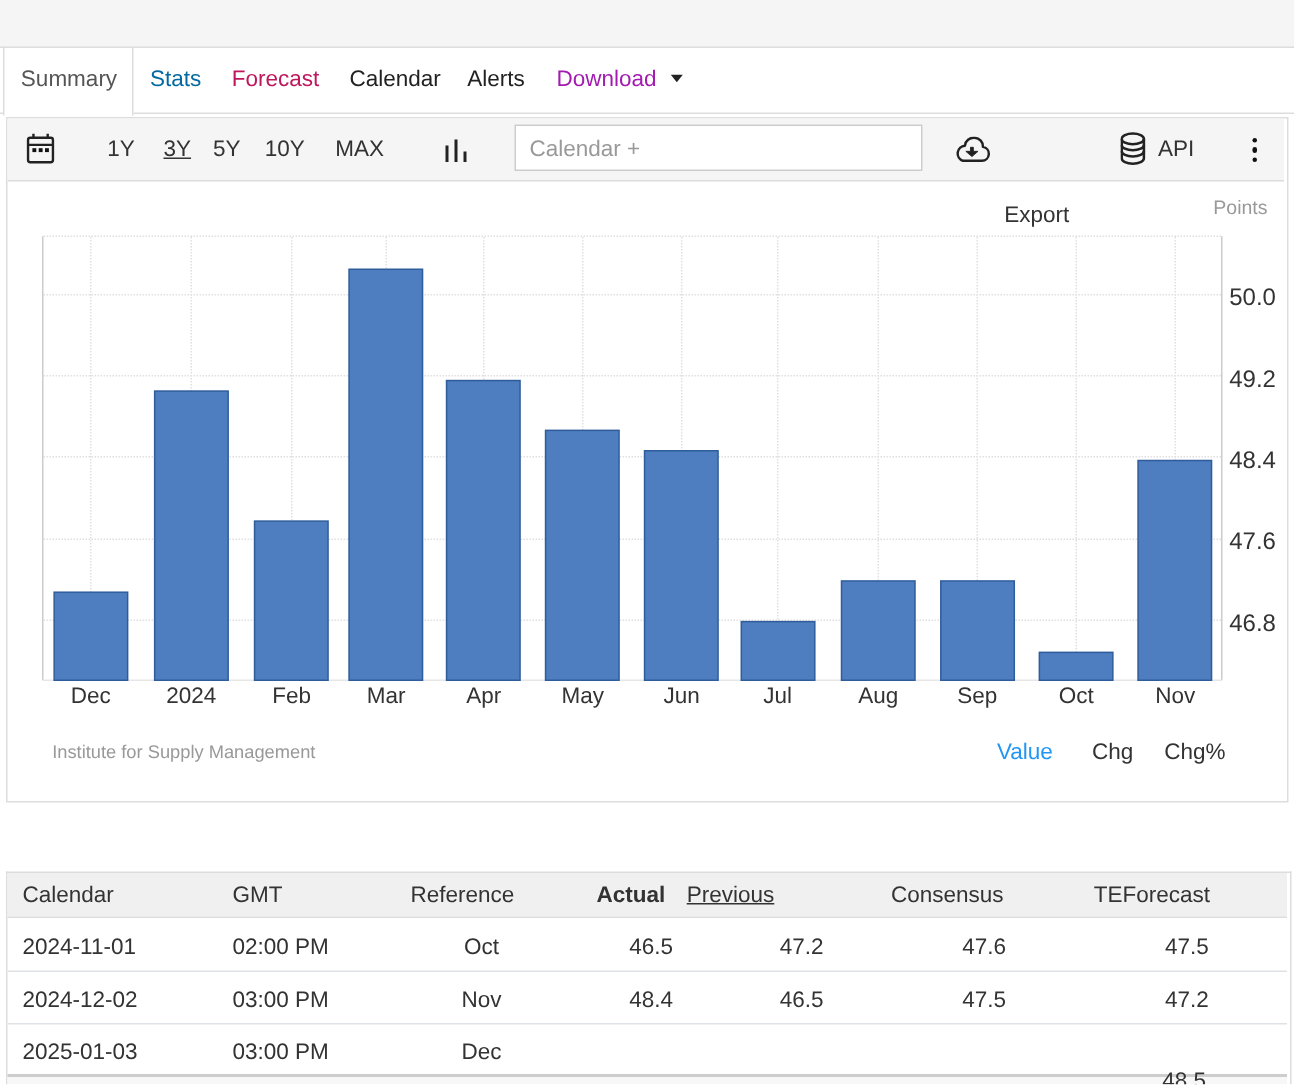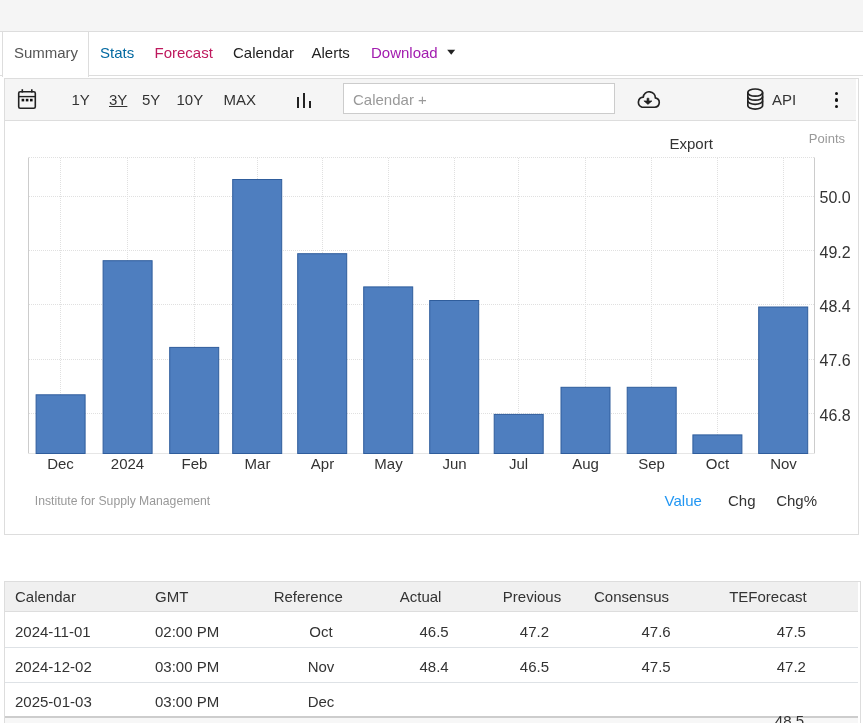--- a/index.html
+++ b/index.html
@@ -152,22 +152,22 @@
   <div class="abs" style="left:5px;top:582px;width:853px;height:29px;background:#f0f0f0;"></div>
   <div class="abs" style="left:5px;top:611px;width:853px;height:1px;background:#ddd;"></div>
   <div class="abs" style="left:5px;top:647px;width:853px;height:1px;background:#dee2e6;"></div>
   <div class="abs" style="left:5px;top:682px;width:853px;height:1px;background:#dee2e6;"></div>
   <div class="abs" style="left:5px;top:716px;width:853px;height:1.5px;background:#cdcdcd;"></div>
   <div class="abs" style="left:5px;top:717.5px;width:853px;height:5.5px;background:#f7f7f7;"></div>
 
   <div class="abs t15" style="left:15px;top:588px;">Calendar</div>
   <div class="abs t15" style="left:155px;top:588px;">GMT</div>
   <div class="abs t15 ctr" style="left:308.3px;top:588px;">Reference</div>
-  <div class="abs t15 ctr" style="left:420.6px;top:588px;">Actual</div>
-  <div class="abs t15 ctr" style="left:532px;top:588px;">Previous</div>
+  <div class="abs t15 ctr" style="left:420.6px;top:588px;font-weight:bold;">Actual</div>
+  <div class="abs t15 ctr" style="left:487px;top:588px;text-decoration:underline;">Previous</div>
   <div class="abs t15 ctr" style="left:631.5px;top:588px;">Consensus</div>
   <div class="abs t15 ctr" style="left:767.9px;top:588px;">TEForecast</div>
 
   <div class="abs t15" style="left:15px;top:622.5px;">2024-11-01</div>
   <div class="abs t15" style="left:155px;top:622.5px;">02:00 PM</div>
   <div class="abs t15 ctr" style="left:321px;top:622.5px;">Oct</div>
   <div class="abs t15" style="right:414.3px;top:622.5px;">46.5</div>
   <div class="abs t15" style="right:314px;top:622.5px;">47.2</div>
   <div class="abs t15" style="right:192.3px;top:622.5px;">47.6</div>
   <div class="abs t15" style="right:57.1px;top:622.5px;">47.5</div>

